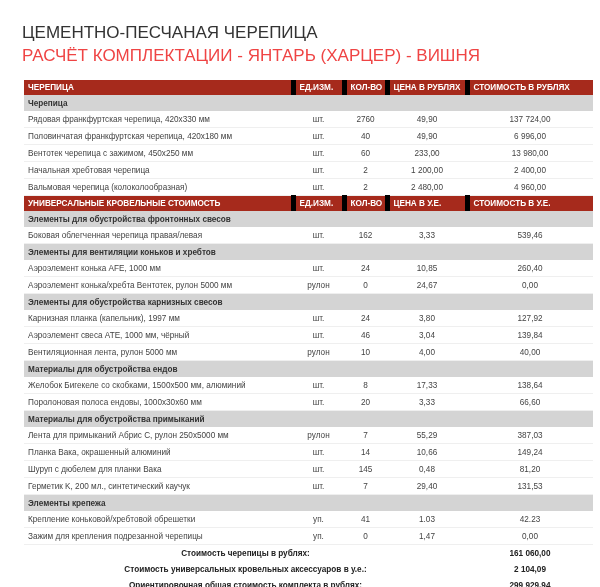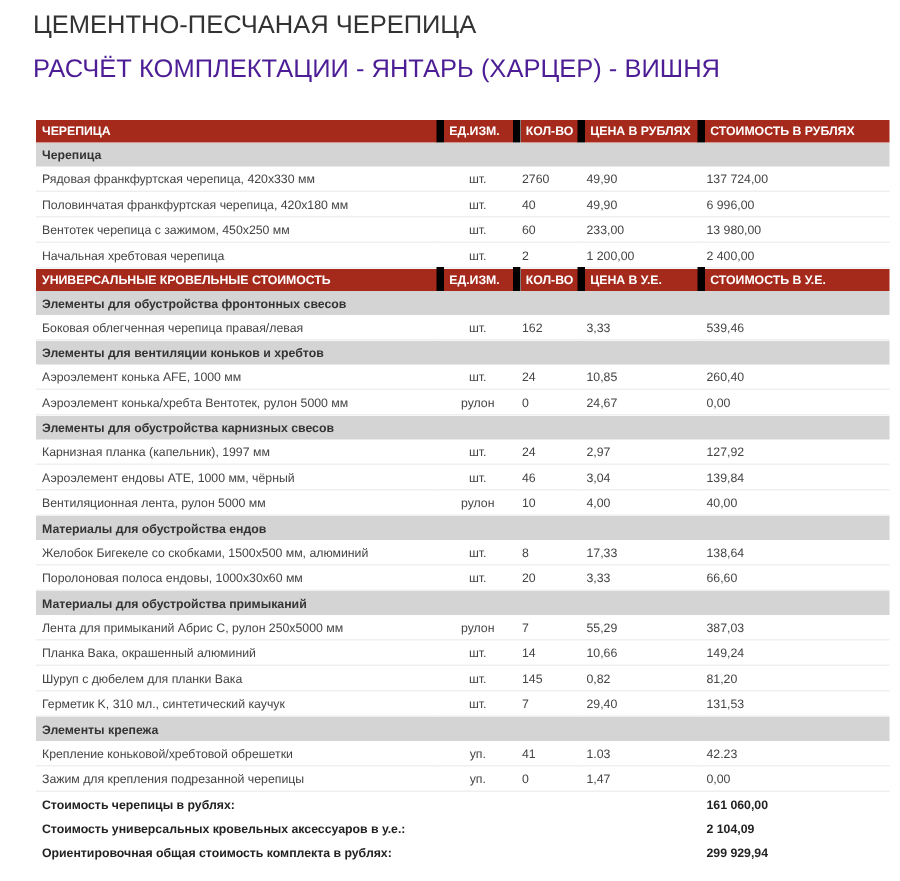--- a/index.html
+++ b/index.html
@@ -1,29 +1,29 @@
 <!DOCTYPE html>
 <html><head>
 <meta charset="utf-8">
 <style>
   html, body { margin:0; padding:0; background:#ffffff; }
   body { width:600px; height:587px; overflow:hidden; font-family:"Liberation Sans", sans-serif; color:#333; position:relative; }
-  .title1 { position:absolute; left:22px; top:7px; font-size:17px; color:#333; letter-spacing:0; white-space:nowrap; }
-  .title2 { position:absolute; left:22px; top:36px; font-size:17px; color:#4c1d95; white-space:nowrap; }
+  .title1 { position:absolute; left:22px; top:23px; font-size:17px; color:#333; letter-spacing:0; white-space:nowrap; }
+  .title2 { position:absolute; left:22px; top:46px; font-size:17px; color:#ef4444; white-space:nowrap; }
   table.calc { position:absolute; left:24px; top:80px; width:569px; border-collapse:collapse; table-layout:fixed; font-size:8.2px; }
   table.calc td, table.calc th { padding:0 4px; white-space:nowrap; overflow:hidden; }
   col.c1 { width:269px; } col.c2 { width:51px; } col.c3 { width:43px; } col.c4 { width:80px; } col.c5 { width:126px; }
   tr.head th { background:#a62a1c; color:#fff; font-weight:bold; text-align:left; height:15px; border-left:5px solid #000000; font-size:8.2px; }
   tr.head th:first-child { border-left:none; }
   tr.group td { background:#d4d4d4; color:#333; font-weight:bold; height:16px; }
   tr.row td { height:16px; color:#444; border-bottom:1px solid #efefef; }
-  td.num { text-align:left; }
+  td.num { text-align:center; }
   tr.row td.unit { text-align:center; }
   tr.total td { height:16px; font-weight:bold; color:#222; }
-  tr.total td.lbl { text-align:left; }
+  tr.total td.lbl { text-align:center; }
   .back-link { position:absolute; left:24px; top:605px; font-size:8.5px; color:#a62a1c; text-decoration:underline; cursor:pointer; white-space:nowrap; }
 </style>
 </head>
 <body>
 
 <div class="title1">ЦЕМЕНТНО-ПЕСЧАНАЯ ЧЕРЕПИЦА</div>
 <div class="title2">РАСЧЁТ КОМПЛЕКТАЦИИ - ЯНТАРЬ (ХАРЦЕР) - ВИШНЯ</div>
 
 <table class="calc">
   <colgroup>
@@ -65,20 +65,27 @@
         <td class="num">233,00</td>
         <td class="num">13 980,00</td>
       </tr>
       <tr class="row">
         <td class="">Начальная хребтовая черепица</td>
         <td class="unit">шт.</td>
         <td class="num">2</td>
         <td class="num">1 200,00</td>
         <td class="num">2 400,00</td>
       </tr>
+      <tr class="row">
+        <td class="">Вальмовая черепица (колоколообразная)</td>
+        <td class="unit">шт.</td>
+        <td class="num">2</td>
+        <td class="num">2 480,00</td>
+        <td class="num">4 960,00</td>
+      </tr>
       <tr class="head">
         <th>УНИВЕРСАЛЬНЫЕ КРОВЕЛЬНЫЕ СТОИМОСТЬ</th>
         <th>ЕД.ИЗМ.</th>
         <th>КОЛ-ВО</th>
         <th>ЦЕНА В У.Е.</th>
         <th>СТОИМОСТЬ В У.Е.</th>
       </tr>
       <tr class="group">
         <td colspan="5">Элементы для обустройства фронтонных свесов</td>
       </tr>
@@ -106,25 +113,25 @@
         <td class="num">24,67</td>
         <td class="num">0,00</td>
       </tr>
       <tr class="group">
         <td colspan="5">Элементы для обустройства карнизных свесов</td>
       </tr>
       <tr class="row">
         <td class="">Карнизная планка (капельник), 1997 мм</td>
         <td class="unit">шт.</td>
         <td class="num">24</td>
-        <td class="num">2,97</td>
+        <td class="num">3,80</td>
         <td class="num">127,92</td>
       </tr>
       <tr class="row">
-        <td class="">Аэроэлемент ендовы ATE, 1000 мм, чёрный</td>
+        <td class="">Аэроэлемент свеса ATE, 1000 мм, чёрный</td>
         <td class="unit">шт.</td>
         <td class="num">46</td>
         <td class="num">3,04</td>
         <td class="num">139,84</td>
       </tr>
       <tr class="row">
         <td class="">Вентиляционная лента, рулон 5000 мм</td>
         <td class="unit">рулон</td>
         <td class="num">10</td>
         <td class="num">4,00</td>
@@ -161,25 +168,25 @@
         <td class="">Планка Вака, окрашенный алюминий</td>
         <td class="unit">шт.</td>
         <td class="num">14</td>
         <td class="num">10,66</td>
         <td class="num">149,24</td>
       </tr>
       <tr class="row">
         <td class="">Шуруп с дюбелем для планки Вака</td>
         <td class="unit">шт.</td>
         <td class="num">145</td>
-        <td class="num">0,82</td>
+        <td class="num">0,48</td>
         <td class="num">81,20</td>
       </tr>
       <tr class="row">
-        <td class="">Герметик K, 310 мл., синтетический каучук</td>
+        <td class="">Герметик K, 200 мл., синтетический каучук</td>
         <td class="unit">шт.</td>
         <td class="num">7</td>
         <td class="num">29,40</td>
         <td class="num">131,53</td>
       </tr>
       <tr class="group">
         <td colspan="5">Элементы крепежа</td>
       </tr>
       <tr class="row">
         <td class="">Крепление коньковой/хребтовой обрешетки</td>

